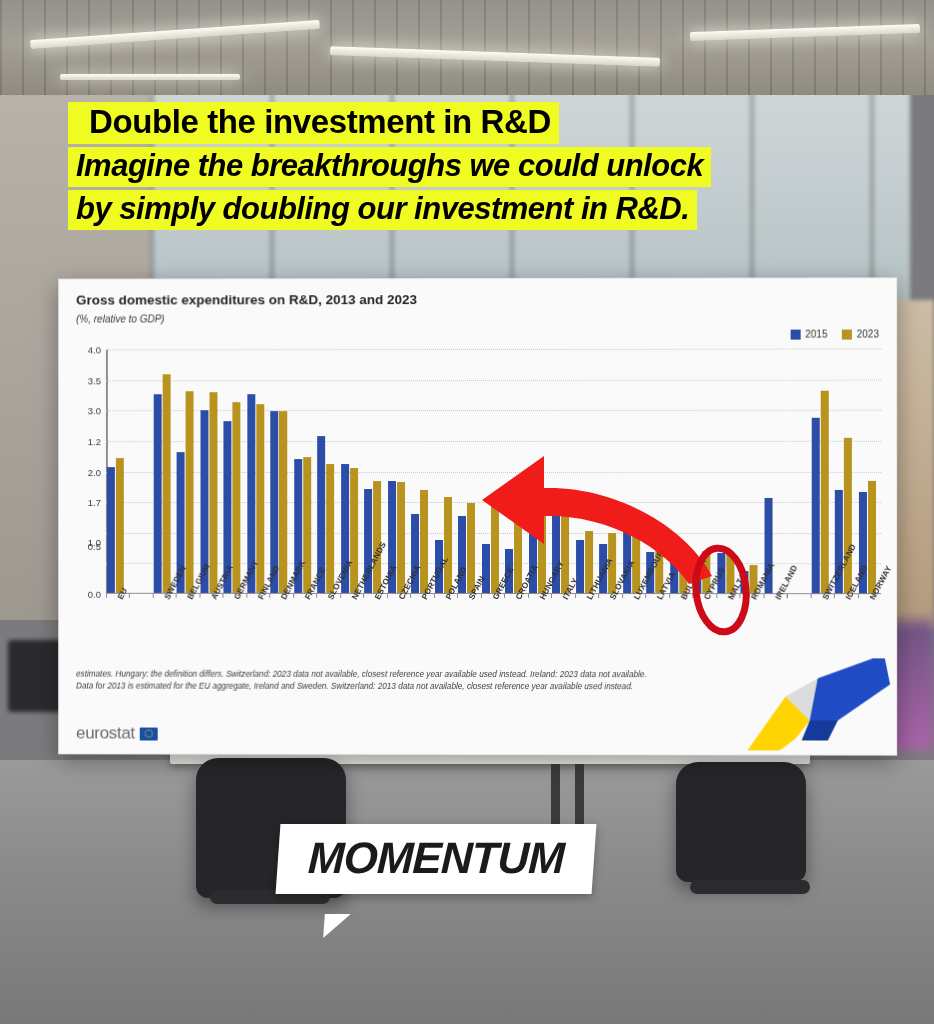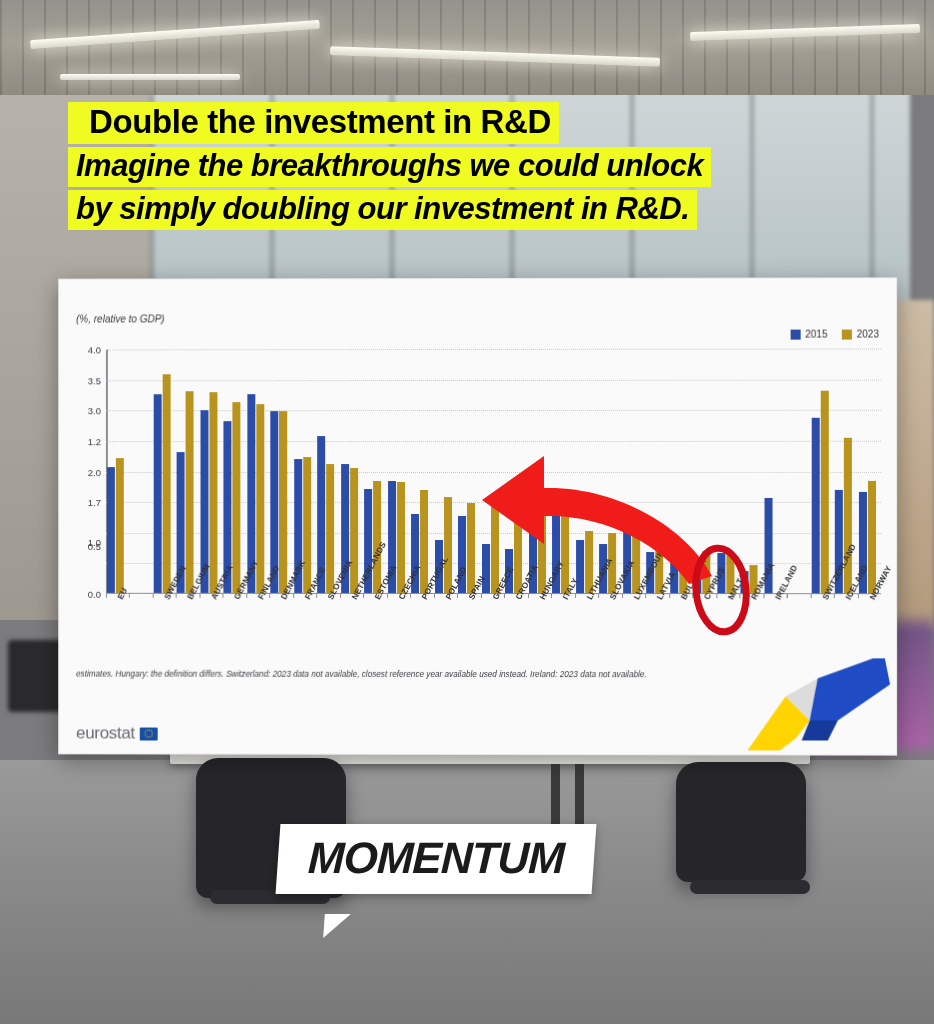--- a/index.html
+++ b/index.html
@@ -183,20 +183,21 @@
 </div>
 
 <div id="headline">
   <div class="hl-line hl-1">Double the investment in R&amp;D</div><br>
   <div class="hl-line hl-2">Imagine the breakthroughs we could unlock</div><br>
   <div class="hl-line hl-3">by simply doubling our investment in R&amp;D.</div>
 </div>
 
 <div id="card">
 
+  <div class="card-title">Gross domestic expenditures on R&amp;D, 2013 and 2023</div>
   <div class="card-sub">(%, relative to GDP)</div>
 
   <div id="legend">
     <span class="lg-item">
       <span class="lg-sw" style="background:#2b4da8"></span>
       <span>2015</span>
     </span>
     <span class="lg-item">
       <span class="lg-sw" style="background:#b8941f"></span>
       <span>2023</span>
@@ -420,20 +421,21 @@
       <div class="xl" style="left: 620.606px;">MALTA</div>
       <div class="xl" style="left: 644.091px;">ROMANIA</div>
       <div class="xl" style="left: 667.576px;">IRELAND</div>
       <div class="xl" style="left: 714.545px;">SWITZERLAND</div>
       <div class="xl" style="left: 738.03px;">ICELAND</div>
       <div class="xl" style="left: 761.515px;">NORWAY</div>
     </div>
 
   <div id="notes">
     <div class="note">estimates. Hungary: the definition differs. Switzerland: 2023 data not available, closest reference year available used instead. Ireland: 2023 data not available.</div>
+    <div class="note">Data for 2013 is estimated for the EU aggregate, Ireland and Sweden. Switzerland: 2013 data not available, closest reference year available used instead.</div>
   </div>
 
   <div id="eurologo">
     <span class="euro-word">eurostat</span>
     <span class="euro-flag">
         <span class="euro-stars"></span>
       </span>
   </div>
 
   <div id="chev">

